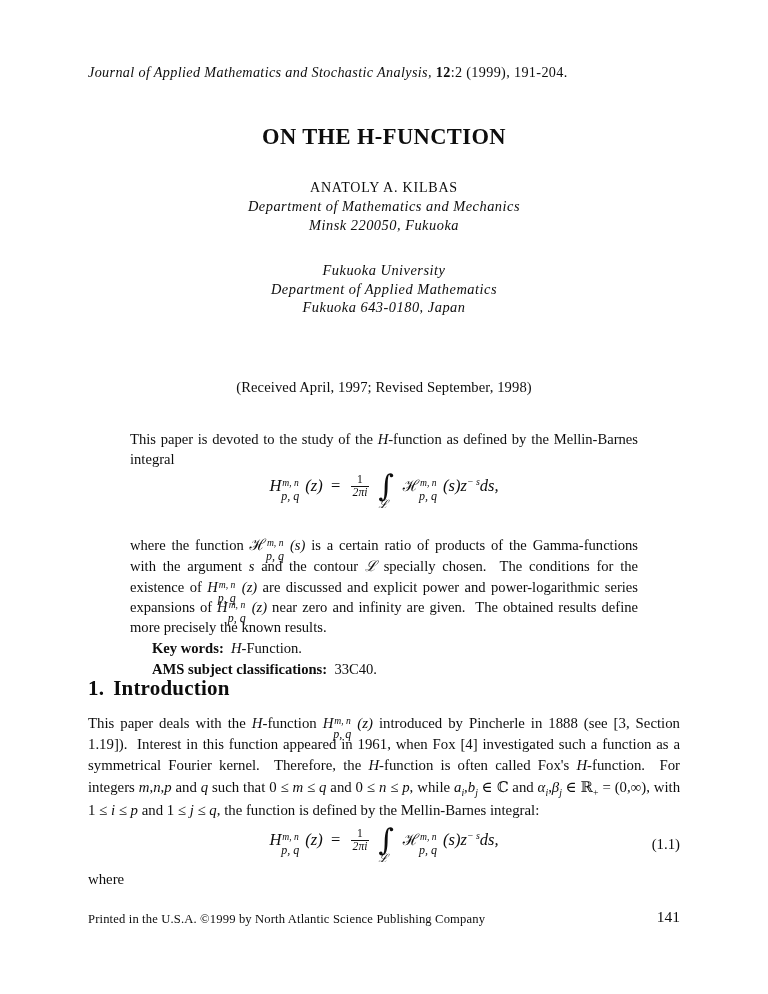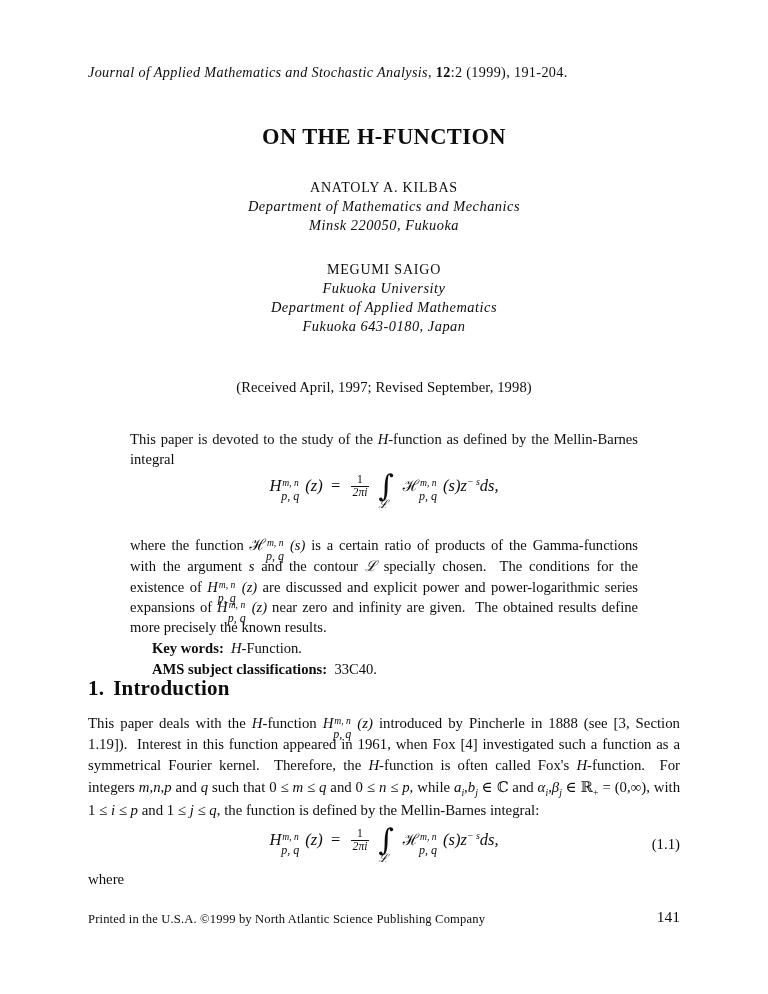--- a/index.html
+++ b/index.html
@@ -277,21 +277,20 @@
 
   <div class="title">ON THE H-FUNCTION</div>
 
   <div class="author-block" id="author-block-1">
     <div class="author-name">ANATOLY A. KILBAS</div>
     <div class="affil">Department of Mathematics and Mechanics</div>
     <div class="affil">Minsk 220050, Fukuoka</div>
   </div>
 
   <div class="author-block" id="author-block-2">
-    <div class="author-name">MEGUMI SAIGO</div>
     <div class="affil">Fukuoka University</div>
     <div class="affil">Department of Applied Mathematics</div>
     <div class="affil">Fukuoka 643-0180, Japan</div>
   </div>
 
   <div class="received">(Received April, 1997; Revised September, 1998)</div>
 
   <div class="abstract" style="top:413px; height:36px;">
     <p>This paper is devoted to the study of the <span class="mi">H</span>-function as defined by the Mellin-Barnes integral</p>
   </div>

